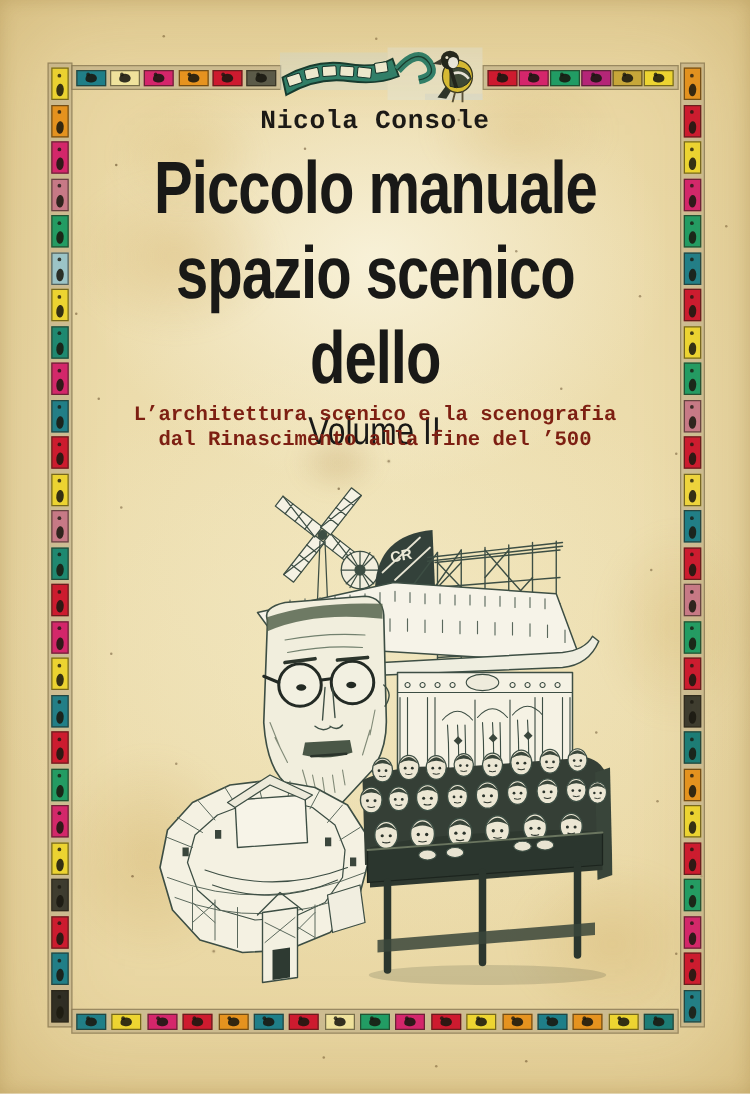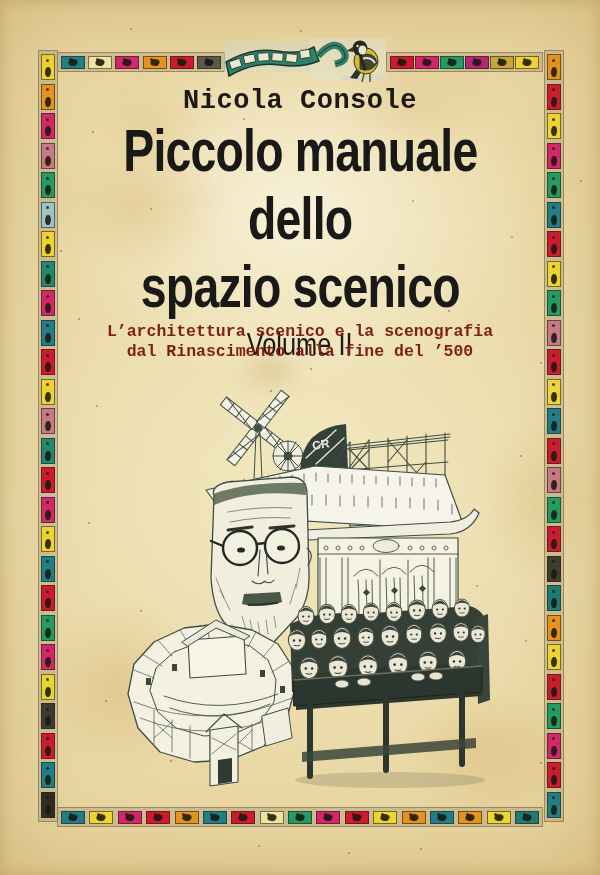--- a/index.html
+++ b/index.html
@@ -47,21 +47,21 @@
     background:#15150f;opacity:.8;}
   .strip-left{left:38px;top:50px;height:772px;}
   .strip-right{left:544px;top:50px;height:772px;}
   .strip-top-left{left:57px;top:52px;width:168px;}
   .strip-top-right{left:386px;top:52px;width:157px;}
   .strip-bottom{left:57px;top:807px;width:486px;}
   
   .banner{position:absolute;left:222px;top:34px;z-index:3;}
   
   .author{position:absolute;left:0;top:86px;width:600px;text-align:center;z-index:4;
-    font-family:"Liberation Mono","DejaVu Sans Mono",monospace;font-weight:700;font-size:27px;
+    font-family:"Liberation Mono","DejaVu Sans Mono",monospace;font-weight:700;font-size:21px;
     letter-spacing:.5px;color:#1c1a16;}
   .title-block{position:absolute;left:0;top:124px;width:600px;text-align:center;z-index:4;color:#191917;}
   .t-line{line-height:53px;font-weight:700;white-space:nowrap;}
   .t-line span{display:inline-block;font-size:58px;letter-spacing:-1px;
     transform:scaleX(.8) scaleY(1.02);transform-origin:50% 50%;}
   .volume{line-height:34px;font-weight:400;}
   .volume span{display:inline-block;font-size:31px;transform:scaleX(.82);transform-origin:50% 50%;}
   .subtitle{position:absolute;left:0;top:322px;width:600px;text-align:center;z-index:4;
     font-family:"Liberation Mono","DejaVu Sans Mono",monospace;font-weight:700;font-size:16.5px;
     line-height:19.5px;color:#7d1f12;}
@@ -209,22 +209,22 @@
       <circle cx="7.5" cy="7" r="1.2" fill="#e8e4d0"></circle>
       <path d="M3,8 L-4,12 L3,13 Z" fill="#3a3a30"></path>
       <path d="M14,35 L12,43 M20,34 L20,43" stroke="#5a5138" stroke-width="1.5"></path>
     </g>
   </svg>
 
   <div class="author">Nicola Console</div>
 
   <div class="title-block">
     <div class="t-line"><span>Piccolo manuale</span></div>
+    <div class="t-line"><span>spazio scenico</span></div>
     <div class="t-line"><span>dello</span></div>
-    <div class="t-line"><span>spazio scenico</span></div>
     <div class="volume"><span>Volume II</span></div>
   </div>
 
   <div class="subtitle">
     <div>L’architettura scenico e la scenografia</div>
     <div>dal Rinascimento alla fine del ’500</div>
   </div>
 
   <svg class="illustration" width="380" height="420" viewBox="0 0 380 420" stroke-linecap="round" stroke-linejoin="round">
     <defs>

